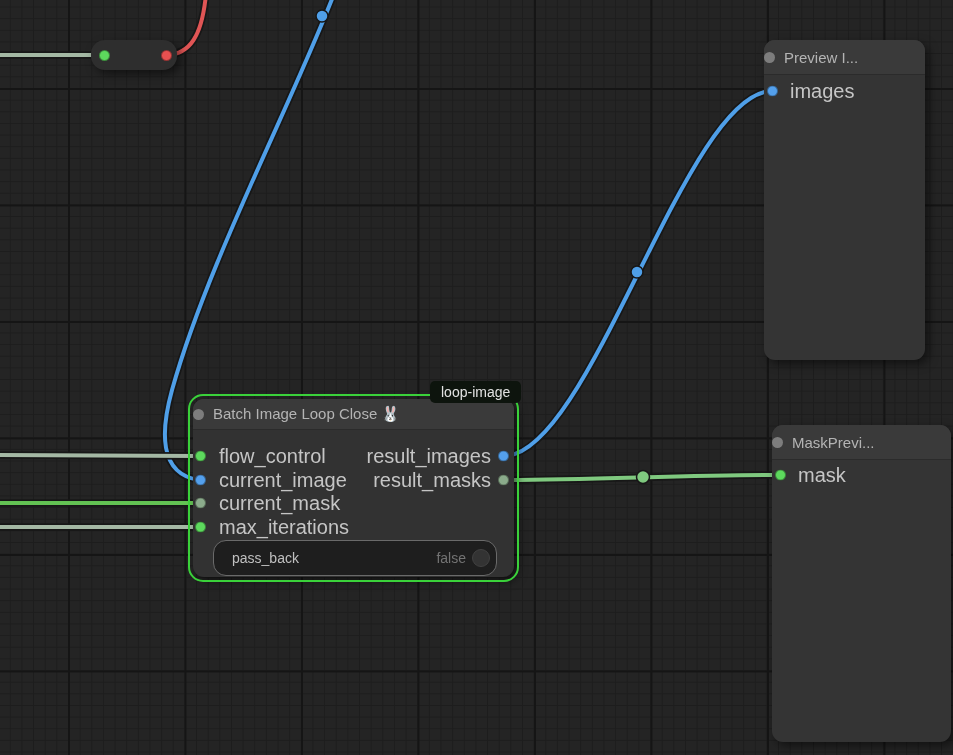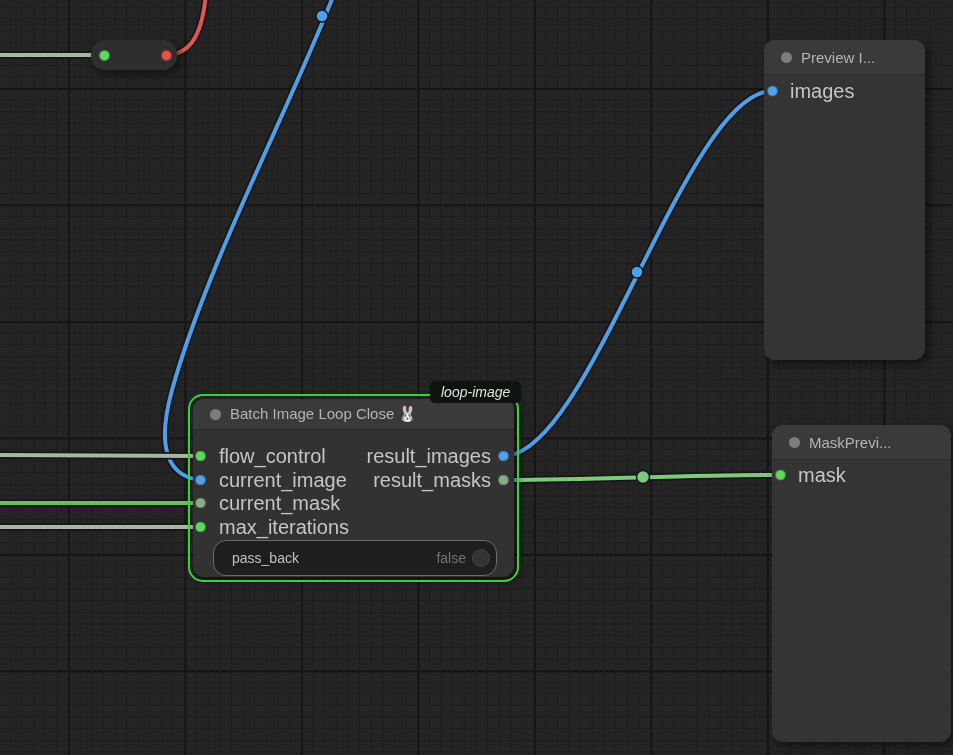--- a/index.html
+++ b/index.html
@@ -23,21 +23,21 @@
   g[data-color="green"] .link-main{stroke:var(--green-link);}
   g[data-color="blue"] .link-main{stroke:var(--blue-link);}
   g[data-color="red"] .link-main{stroke:var(--red-link);}
   .link-dot{stroke:#171717;stroke-width:1.5;}
   g[data-color="blue"] .link-dot{fill:var(--blue-link);}
   g[data-color="green"] .link-dot{fill:var(--green-link);}
 
   .node{position:absolute;z-index:2;background:#333333;border-radius:11px;
         box-shadow:4px 4px 10px rgba(0,0,0,0.5);}
   .node-title{display:flex;align-items:center;gap:9px;height:30px;
-        background:#3a3a3a;border-radius:11px 11px 0 0;padding-left:17px;
+        background:#3a3a3a;border-radius:11px 11px 0 0;padding-left:0;
         color:#b4b4b4;font-size:15px;border-bottom:1px solid rgba(0,0,0,0.25);
         white-space:nowrap;overflow:hidden;}
   .collapse-dot{width:11px;height:11px;border-radius:50%;background:#7d7d7d;flex:0 0 auto;}
 
   .port{position:absolute;width:11px;height:11px;border-radius:50%;
         border:1px solid rgba(0,0,0,0.35);box-sizing:border-box;}
   .port[data-color="green"]{background:var(--green-port);}
   .port[data-color="sage"]{background:var(--sage-port);}
   .port[data-color="blue"]{background:var(--blue-port);}
   .port[data-color="red"]{background:var(--red-port);}
@@ -73,21 +73,21 @@
   
   #preview-node{left:764px;top:40px;width:161px;height:320px;background:#343434;}
   #maskpreview-node{left:772px;top:425px;width:179px;height:317px;background:#343434;}
   #preview-node .node-title,#maskpreview-node .node-title{height:34px;}
   #preview-node .in-slot,#maskpreview-node .in-slot{left:0;height:22px;line-height:22px;}
   #preview-node .in-slot .port,#maskpreview-node .in-slot .port{left:2.5px;}
   #preview-node .in-slot .slot-label,#maskpreview-node .in-slot .slot-label{margin-left:26px;}
 
   .node-tag{position:absolute;left:430px;top:381px;z-index:3;height:20px;line-height:20px;
         background:#0d140d;color:#e2e2e2;font-size:14px;padding:1px 11px;
-        border-radius:5px;white-space:nowrap;font-style:italic;}
+        border-radius:5px;white-space:nowrap;}
 </style>
 </head>
 <body>
 
 <div class="canvas">
 
   <svg class="links" width="953" height="755" viewBox="0 0 953 755">
     <g data-color="sage">
       <path class="link-under" d="M -4 55 H 100"></path>
       <path class="link-main" d="M -4 55 H 100"></path>

